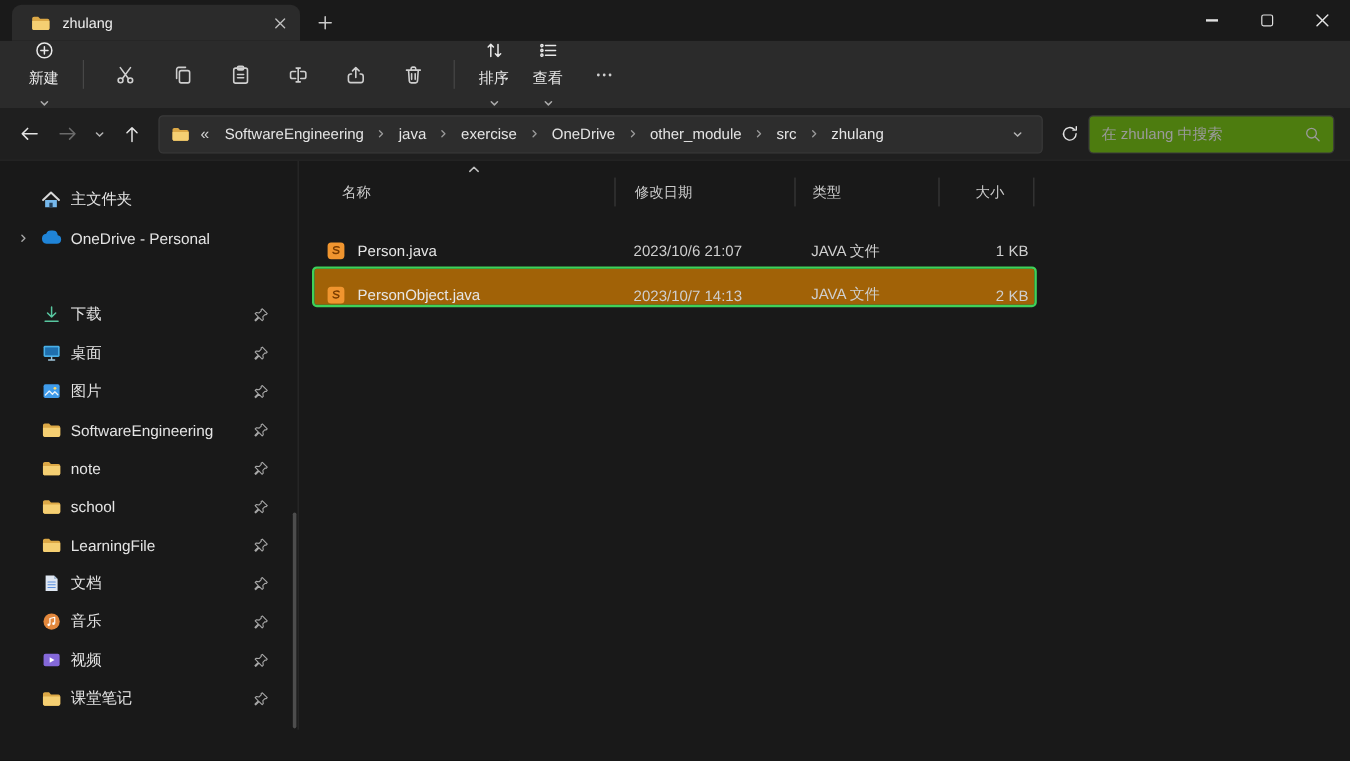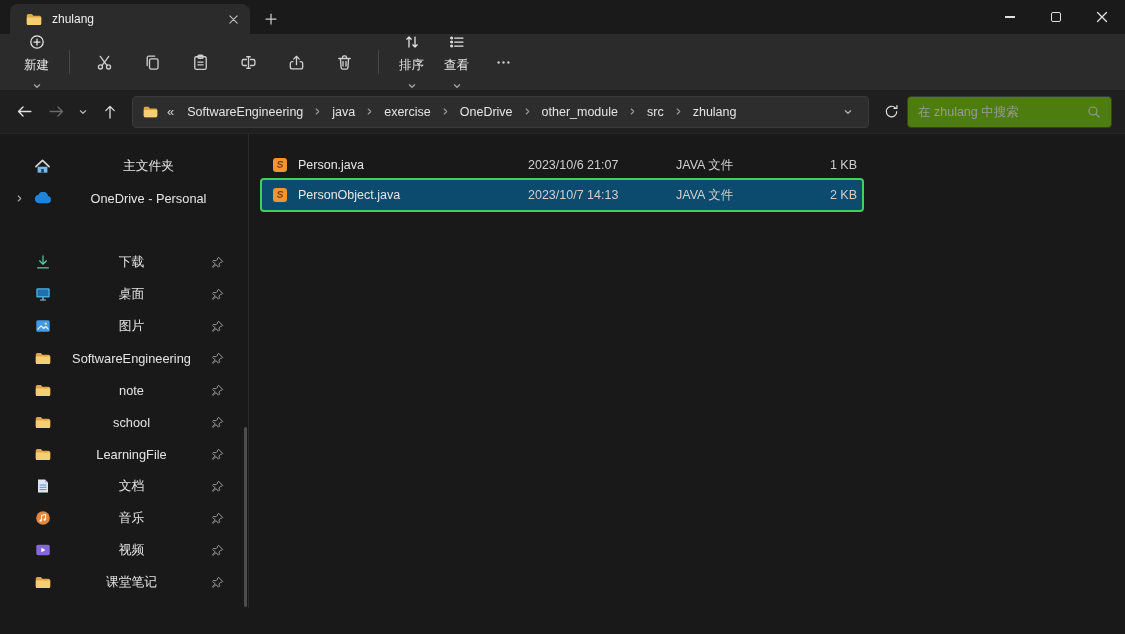--- a/index.html
+++ b/index.html
@@ -47,21 +47,21 @@
   .bc-dd { color:#b5b5b5; padding:0 7px; cursor:pointer; }
   .searchbox { width:205px; height:32px; background:#4d7c0f; border:1px solid #3a3a3a; border-radius:4px;
                display:flex; align-items:center; padding:0 10px; margin-right:5px; gap:6px; }
   .searchbox input { flex:1; min-width:0; background:none; border:none; outline:none; color:#dddddd;
                      font-size:12.5px; font-family:inherit; }
   .searchbox input::placeholder { color:#9a9a9a; }
   .search-ic { color:#9a9a9a; }
 
   
   .body { display:flex; height:474px; }
-  .sidebar { width:249px; border-right:1px solid #2a2a2a; padding-top:16px; position:relative; overflow:hidden;text-align:center; }
+  .sidebar { width:249px; border-right:1px solid #2a2a2a; padding-top:16px; position:relative; overflow:hidden; }
   .side-item { height:32px; display:flex; align-items:center; padding:0 6px 0 8px; margin:0 4px;
                border-radius:4px; gap:7px; cursor:pointer; }
   .expander { width:14px; display:flex; justify-content:center; color:#a8a8a8; }
   .sicon { width:19px; display:flex; justify-content:center; }
   .slabel { font-size:12.8px; color:#e4e4e4; flex:1; white-space:nowrap; overflow:hidden; }
   .pin { color:#a8a8a8; margin-right:14px; display:flex; }
   .gap-after { margin-bottom:32px; }
   .scroll-thumb { position:absolute; right:1px; top:293px; width:3px; height:180px; background:#4d4d4d; border-radius:2px; cursor:pointer; }
 
   
@@ -73,21 +73,21 @@
   .h.type { width:120px; padding-left:14px; border-left:1px solid #3a3a3a; }
   .h.size { width:80px; justify-content:flex-end; padding-right:24px; border-left:1px solid #3a3a3a; border-right:1px solid #3a3a3a; }
   .sort-caret { position:absolute; left:128px; top:4px; color:#c0c0c0; }
   .rows { margin-top:16px; }
   .frow { width:600px; height:30px; display:flex; align-items:center; font-size:12.5px; border-radius:2px; cursor:pointer; }
   .c { white-space:nowrap; overflow:hidden; }
   .c.name { width:250px; display:flex; align-items:center; gap:9px; padding-left:8px; color:#e6e6e6; }
   .c.date { width:150px; padding-left:16px; color:#cfcfcf; }
   .c.type { width:120px; padding-left:14px; color:#cfcfcf; }
   .c.size { width:80px; text-align:right; padding-right:5px; color:#cfcfcf; }
-  .frow.selected { background:#0c4a6e; outline:2px solid #3fd159; }
+  .frow.selected { background:#a16207; outline:2px solid #3fd159;align-items:flex-end; }
 
   
   .statusbar { height:26px; border-top:1px solid #2a2a2a; display:flex; align-items:center; padding:0 10px; background:#191919; }
   .count { font-size:12px; color:#cfcfcf; }
   .ssep { width:1px; height:12px; background:#4a4a4a; margin-left:12px; }
   .spacer { flex:1; }
   .vtoggle { width:24px; height:20px; display:flex; align-items:center; justify-content:center; color:#b8b8b8;
              background:none; border:none; border-radius:3px; cursor:pointer; margin-left:3px; }
   .vtoggle.active { background:#2f2f2f; border:1px solid #3f3f3f; color:#dcdcdc; }
 </style>
@@ -533,20 +533,39 @@
               <path d="M1 3c0-1.1.9-2 2-2h4.3l2 2.2H17c1.1 0 2 .9 2 2V13c0 1.1-.9 2-2 2H3c-1.1 0-2-.9-2-2z" fill="#dca846"></path>
               <path d="M1 5.4h18V13c0 1.1-.9 2-2 2H3c-1.1 0-2-.9-2-2z" fill="#f5cf72"></path>
             </svg>
         </span>
       </div>
 
       <div class="scroll-thumb"></div>
     </div>
 
     <div class="content">
+      <div class="headers">
+        <div class="h name">
+            <span>名称</span>
+          </div>
+        <div class="h date">
+            <span>修改日期</span>
+          </div>
+        <div class="h type">
+            <span>类型</span>
+          </div>
+        <div class="h size">
+            <span>大小</span>
+          </div>
+        <span class="sort-caret">
+          <svg class="lic" width="10" height="6" viewBox="0 0 10 6">
+              <path d="M1.5 4.8 5 1.4l3.5 3.4"></path>
+            </svg>
+        </span>
+      </div>
 
       <div class="rows">
         <div class="frow">
           <span class="c name">
             <span class="sicon">
               <svg width="16" height="16" viewBox="0 0 16 16">
                   <rect x="1" y="1" width="14" height="14" rx="3" fill="#f0952f"></rect>
                   <path d="M10.6 5.2C10 4.3 6 4.2 6 6s4.8 1 4.4 3c-.3 1.7-4.2 1.6-4.9.3" stroke="#7a3c00" stroke-width="1.2" fill="none" stroke-linecap="round"></path>
                 </svg>
             </span>

